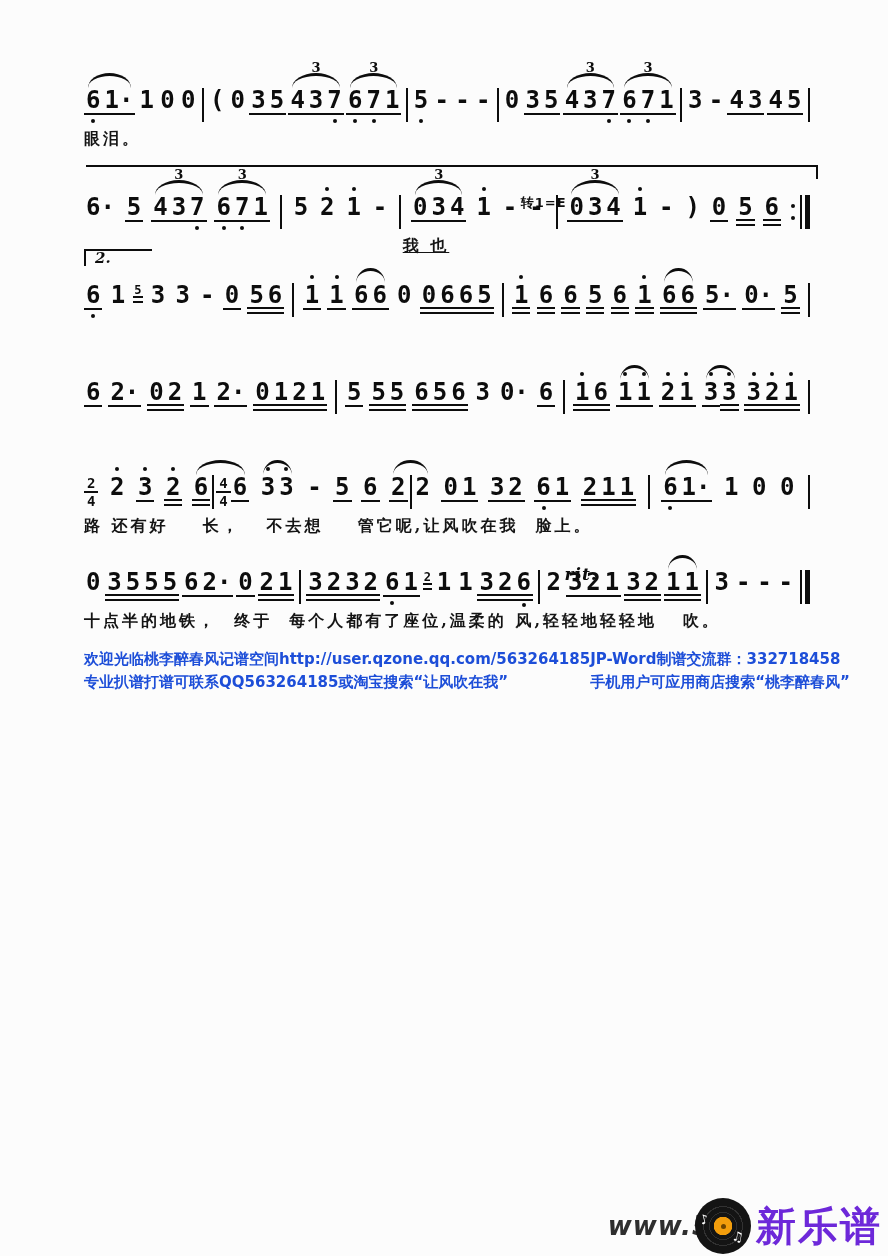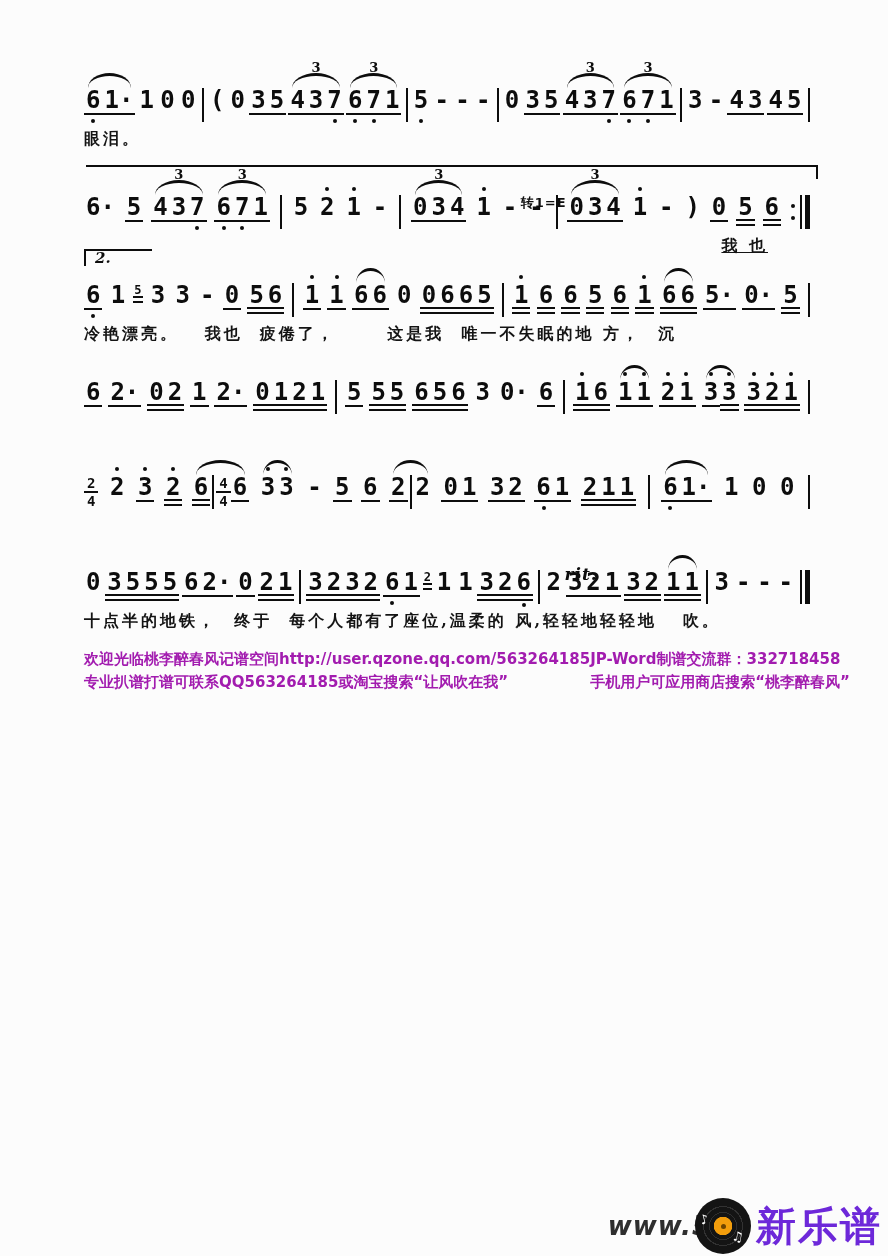--- a/index.html
+++ b/index.html
@@ -40,25 +40,25 @@
              border-top:2px solid #0d0d0d;border-right:2px solid #0d0d0d;}
   .volta-start{position:absolute;top:-6px;left:0;width:66px;height:15px;
                border-top:2px solid #0d0d0d;border-left:2px solid #0d0d0d;}
   .volta-label{position:absolute;left:9px;top:-2px;font:italic 700 15px "DejaVu Serif",serif;}
   .ann{position:absolute;top:-13px;font:700 13px "DejaVu Sans",sans-serif;letter-spacing:1px;margin-top:40px;}
   .ann.it{font:italic 700 17px "DejaVu Serif",serif;top:-18px;}
 
   
   .lyr{margin-top:7px;font-family:"DejaVu Serif",serif;font-weight:700;font-size:16px;
        letter-spacing:3px;white-space:pre-wrap;color:#141414;}
-  .lyr-r{text-align:right;padding-right:44px;text-decoration:underline;}
+  .lyr-r{text-align:center;padding-right:44px;text-decoration:underline;}
 
   
   .footer{position:absolute;left:84px;right:64px;top:648px;display:flex;justify-content:space-between;
-          font-family:"DejaVu Sans",sans-serif;font-weight:700;font-size:15px;line-height:1.55;color:#a21caf;}
+          font-family:"DejaVu Sans",sans-serif;font-weight:700;font-size:15px;line-height:1.55;color:#1d4ed8;}
   .f-col div{white-space:nowrap;}
 
   
   .brand{position:absolute;right:6px;bottom:2px;display:flex;align-items:center;}
   .brand-url{font:italic 700 26px "DejaVu Sans",sans-serif;color:#2e2e2e;letter-spacing:1px;margin-right:-16px;position:relative;z-index:1;}
   .disc{position:relative;width:56px;height:56px;border-radius:50%;z-index:2;
         background:radial-gradient(circle at 50% 50%, #f29d0c 0 9px, #141414 9.5px 13px,
                    #2e2e2e 13px 14px, #141414 14px 19px, #323232 19px 20px, #141414 20px 100%);}
   .disc-center-dot{position:absolute;left:50%;top:50%;width:5px;height:5px;margin:-2.5px 0 0 -2.5px;
                    background:#6e4400;border-radius:50%;}
@@ -268,21 +268,20 @@
             <span class="nt u2"><i class="tx">6</i></span>
             <span class="nt u2"><i class="tx">6</i></span>
           </span>
           <span class="nt u1"><i class="tx">5·</i></span>
           <span class="nt u1"><i class="tx">0·</i></span>
           <span class="nt u2"><i class="tx">5</i></span>
           <span class="bl">
             <i class="b-thin"></i>
           </span>
         </div>
-        <div class="lyr">冷艳漂亮。   我也  疲倦了，      这是我  唯一不失眠的地 方，  沉</div>
       </div>
       <div class="system" style="top: 352px;">
         <div class="noterow">
           <span class="nt u1"><i class="tx">6</i></span>
           <span class="nt u1"><i class="tx">2·</i></span>
           <span class="grp">
             <span class="nt u2"><i class="tx">0</i></span>
             <span class="nt u2"><i class="tx">2</i></span>
           </span>
           <span class="nt u1"><i class="tx">1</i></span>
@@ -402,20 +401,21 @@
             <span class="nt u1"><i class="tx">6</i><i class="d dlo"></i></span>
             <span class="nt u1"><i class="tx">1·</i></span>
           </span>
           <span class="nt"><i class="tx">1</i></span>
           <span class="nt"><i class="tx">0</i></span>
           <span class="nt"><i class="tx">0</i></span>
           <span class="bl">
             <i class="b-thin"></i>
           </span>
         </div>
+        <div class="lyr">路 还有好    长，   不去想    管它呢,让风吹在我  脸上。</div>
       </div>
       <div class="system" style="top: 542px;">
         <div class="ann it" style="left: 66%;">rit.</div>
         <div class="noterow">
           <span class="nt"><i class="tx">0</i></span>
           <span class="grp">
             <span class="nt u2"><i class="tx">3</i></span>
             <span class="nt u2"><i class="tx">5</i></span>
             <span class="nt u2"><i class="tx">5</i></span>
             <span class="nt u2"><i class="tx">5</i></span>

